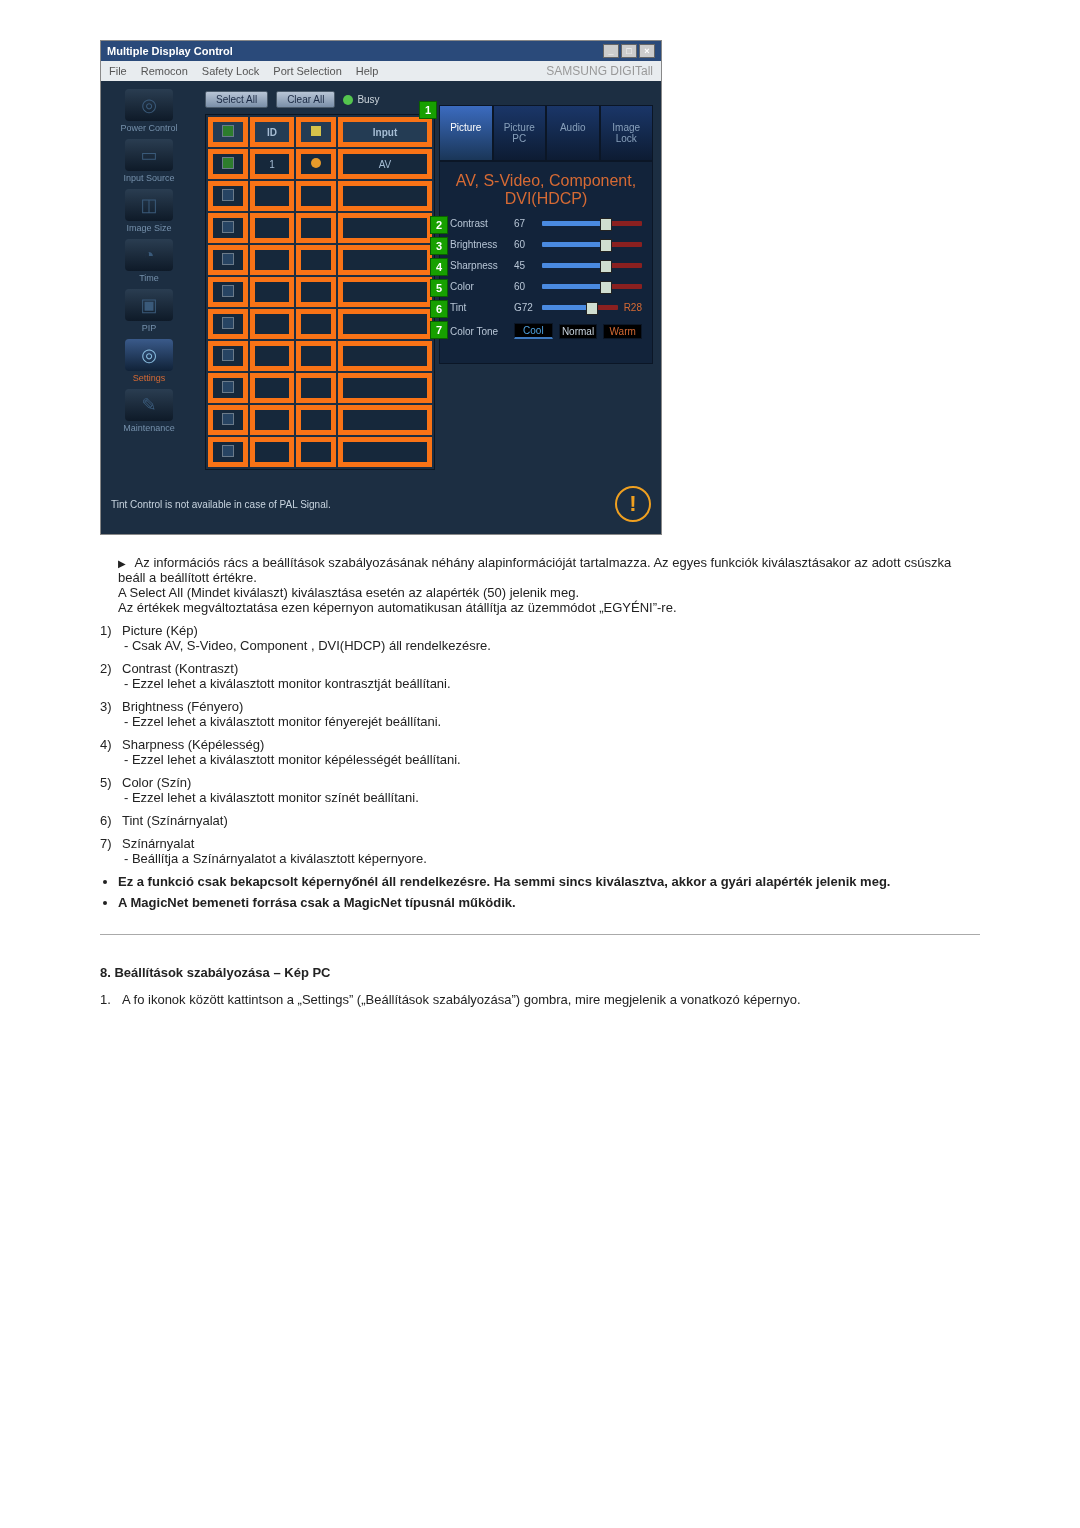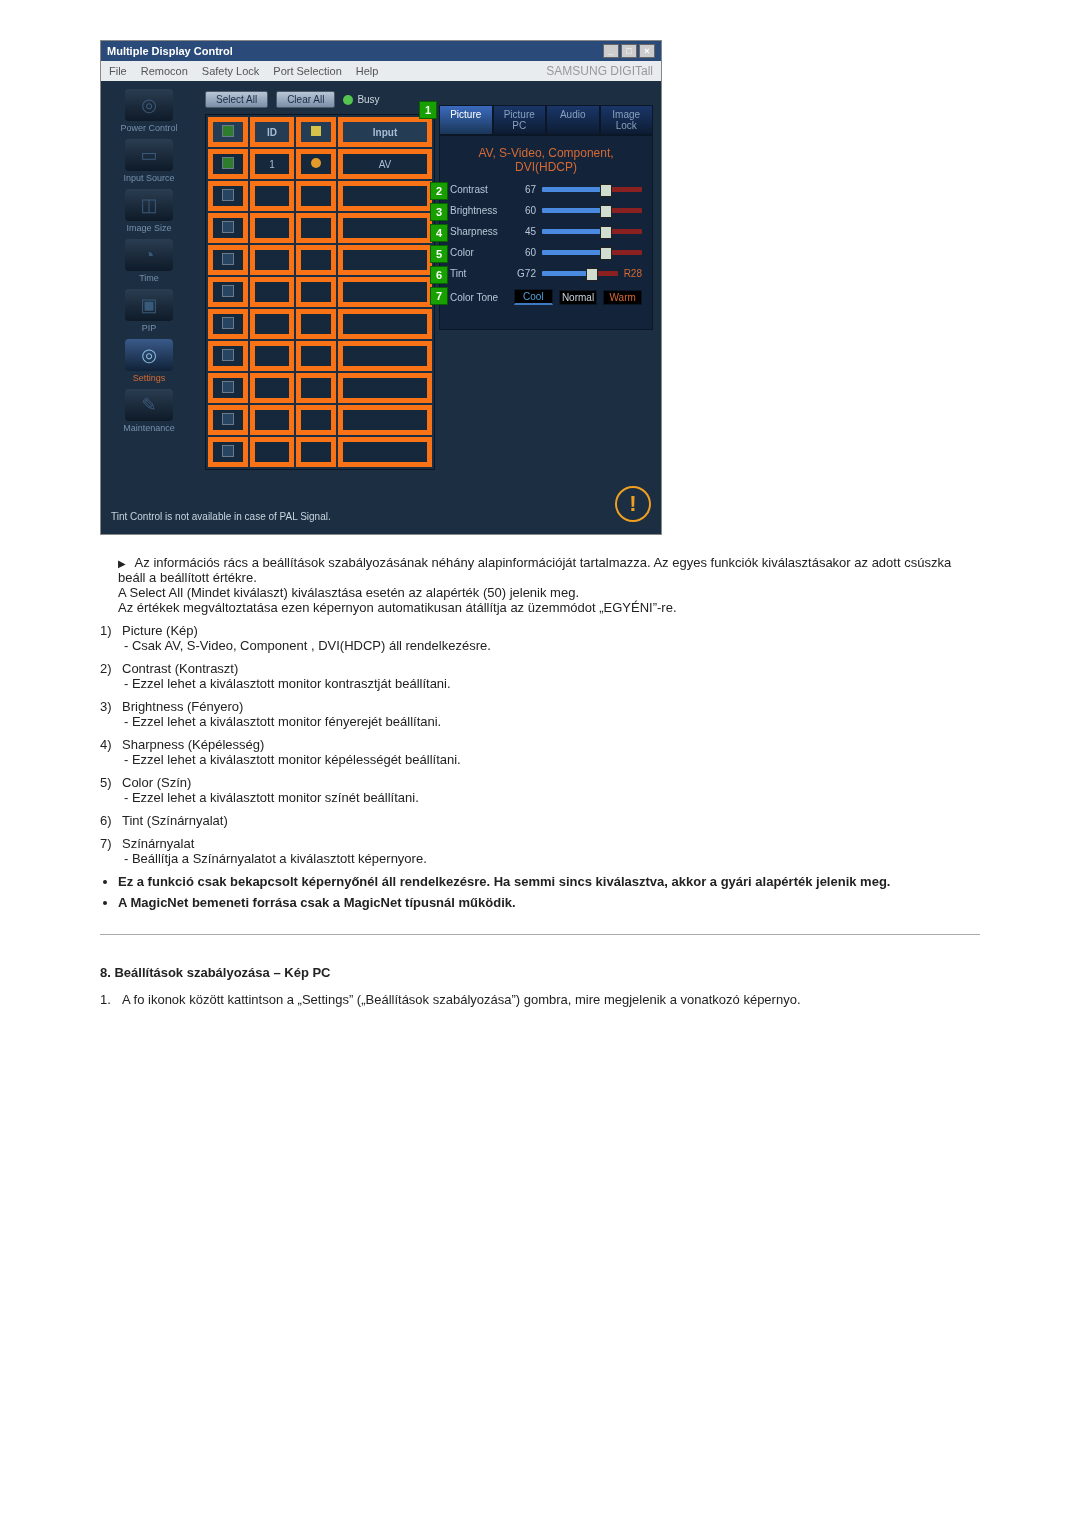--- a/index.html
+++ b/index.html
@@ -22,34 +22,34 @@
   .grid{border:1px solid #0c1622}
   .grid th,.grid td{border:5px solid #f97316;font-size:10px;padding:3px 4px;text-align:center}
   .grid th{background:#243c54;color:#a6bdd4}
   .grid td{background:#16283b;color:#a6bdd4}
   .chk{width:10px;height:10px;border:1px solid #6a7a8a;display:inline-block;background:#274463}
   .chk.on{background:#2d7d2d}
   .orange{width:10px;height:10px;border-radius:50%;background:#e69a2a;display:inline-block}
   .yellow{width:10px;height:10px;background:#d6c24a;display:inline-block}
   .panel{position:absolute;right:8px;top:64px;width:214px}
   .tabs{display:flex;font-size:10px}
-  .tab{flex:1;padding:3px 2px;text-align:center;background:linear-gradient(#1a3668,#0d1c33);color:#88a0bb;border:1px solid #0b1626}
+  .tab{flex:1;padding:16px 2px;text-align:center;background:linear-gradient(#1a3668,#0d1c33);color:#88a0bb;border:1px solid #0b1626}
   .tab.on{background:linear-gradient(#3b6bbf,#1a3658);color:#fff}
   .pbody{background:#12233a;border:1px solid #0b1626;padding:10px 10px 14px}
-  .panhdr{text-align:center;color:#d66a34;font-size:12px;margin-bottom:10px}
+  .panhdr{text-align:center;color:#d66a34;font-size:16px;margin-bottom:10px}
   .row{display:flex;align-items:center;gap:6px;margin-bottom:10px;font-size:10px;color:#b8c6d6;position:relative}
   .row .lbl{width:58px}
-  .row .val{width:22px;text-align:right;color:#b8c6d6}
+  .row .val{width:22px;text-align:left;color:#b8c6d6}
   .slider{flex:1;height:5px;background:linear-gradient(90deg,#4a8ae0 0 60%,#8a2020 60% 100%);position:relative;border-radius:1px}
   .slider::after{content:"";position:absolute;left:58%;top:-3px;width:10px;height:11px;background:#d0ded0;border:1px solid #222}
   .badge{position:absolute;left:-20px;top:-2px;width:16px;height:16px;background:#17a000;color:#fff;font-size:11px;font-weight:bold;border:1px solid #0a6000;display:flex;align-items:center;justify-content:center}
   .tonebtn{flex:1;text-align:center;color:#c8d4df;padding:1px 0;border:1px solid #0b1626;background:#000000}
   .tonebtn.c{color:#4fa2df;border-bottom:2px solid #3e7ac0}
   .tonebtn.w{color:#d66a34}
-  .footer{background:#1c2e42;padding:6px 10px 12px;color:#c8d4df;font-size:10px;display:flex;align-items:flex-end;gap:16px}
+  .footer{background:#1c2e42;padding:6px 10px 12px;color:#c8d4df;font-size:10px;display:flex;align-items:center;gap:16px}
   .excl{margin-left:auto;width:32px;height:32px;border-radius:50%;border:2px solid #f0a020;color:#f0a020;font-size:22px;font-weight:bold;display:flex;align-items:center;justify-content:center}
   ul.doc{margin:0 0 6px 0;padding-left:18px}
   .arrow{list-style:none}
   .arrow::before{content:"▶";font-size:10px;margin-right:6px}
   .numrow{display:flex;gap:6px;margin-top:8px}
   .numrow .n{flex:0 0 16px}
   .sub{margin-left:24px}
   .disc li{margin-bottom:2px}
   .blt{margin:8px 0 0 0;padding-left:18px}
   .blt li{margin-bottom:6px}

